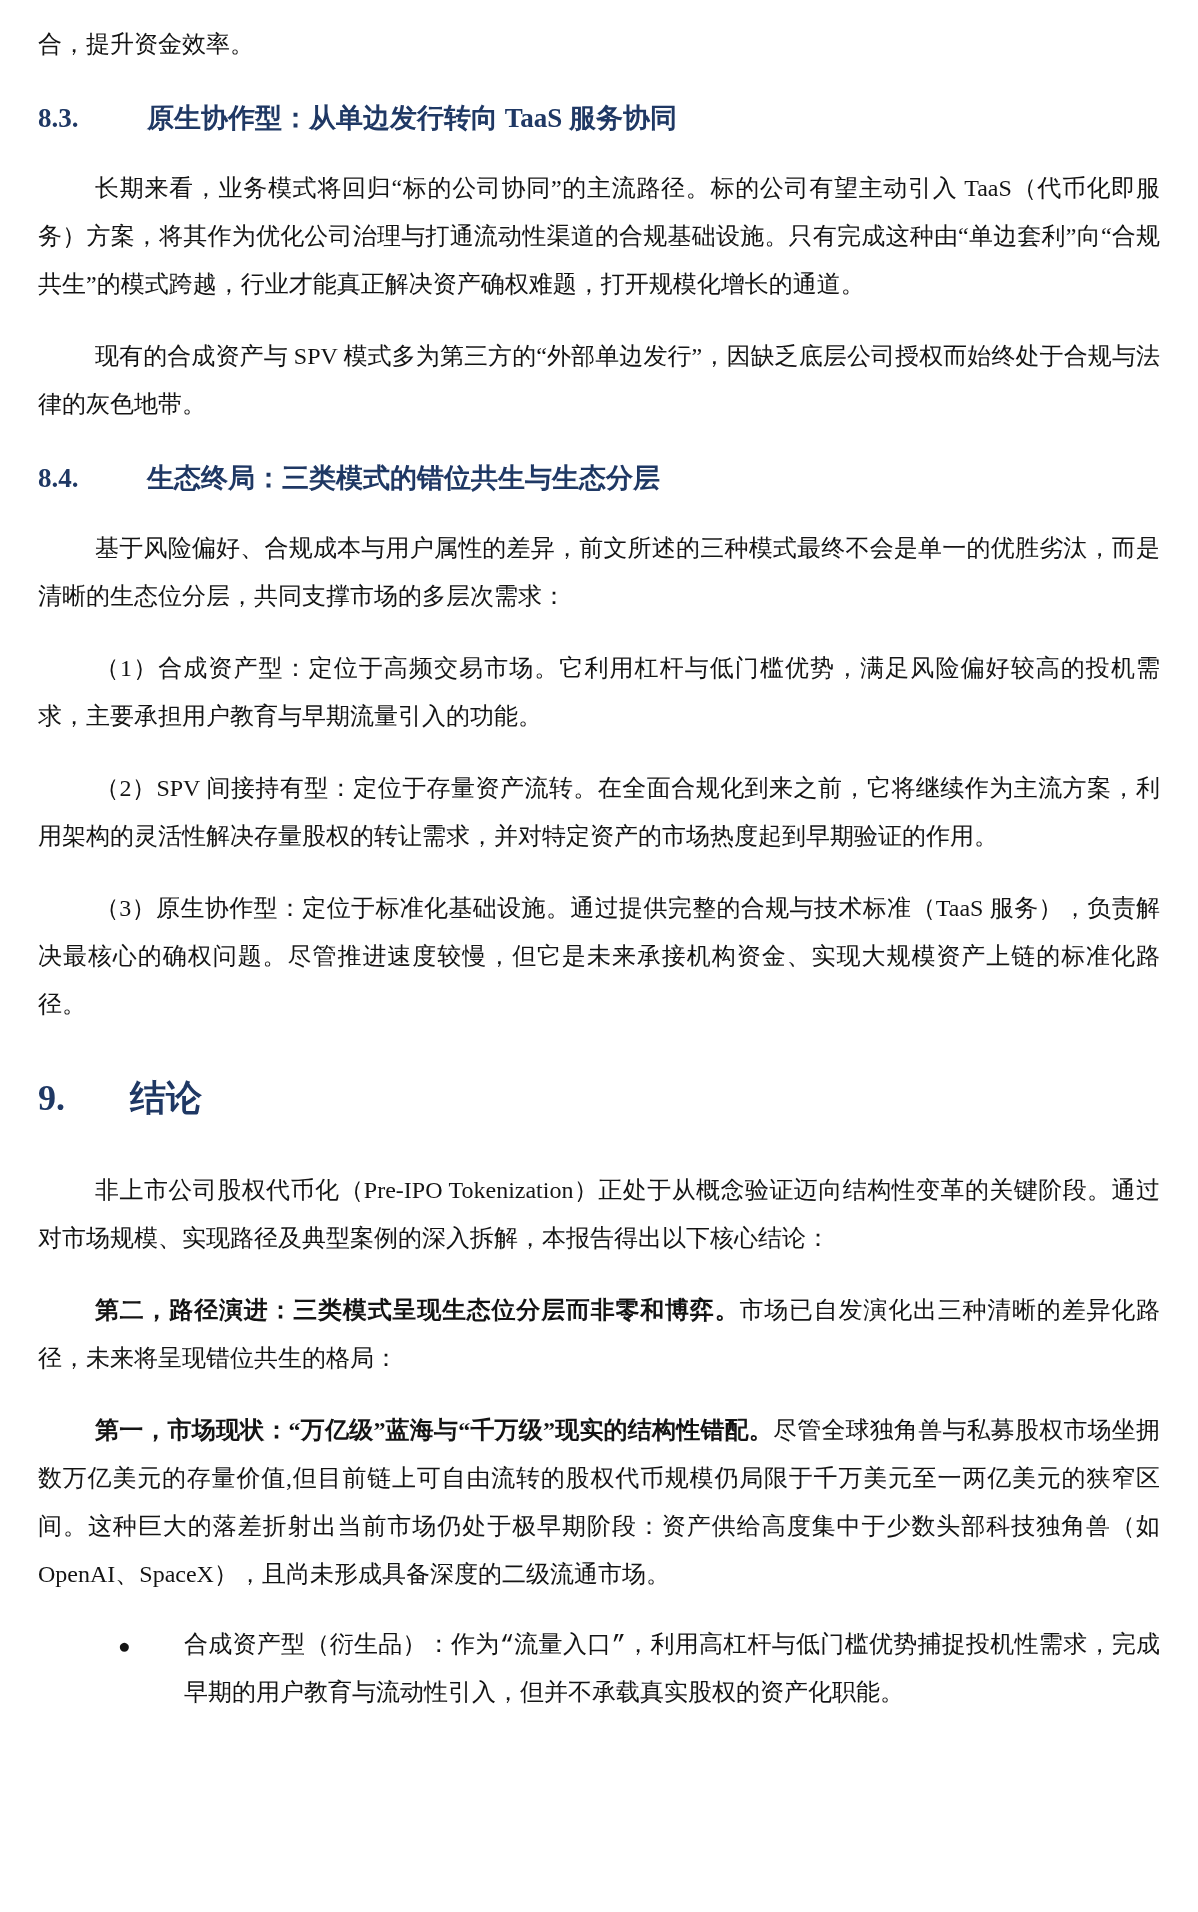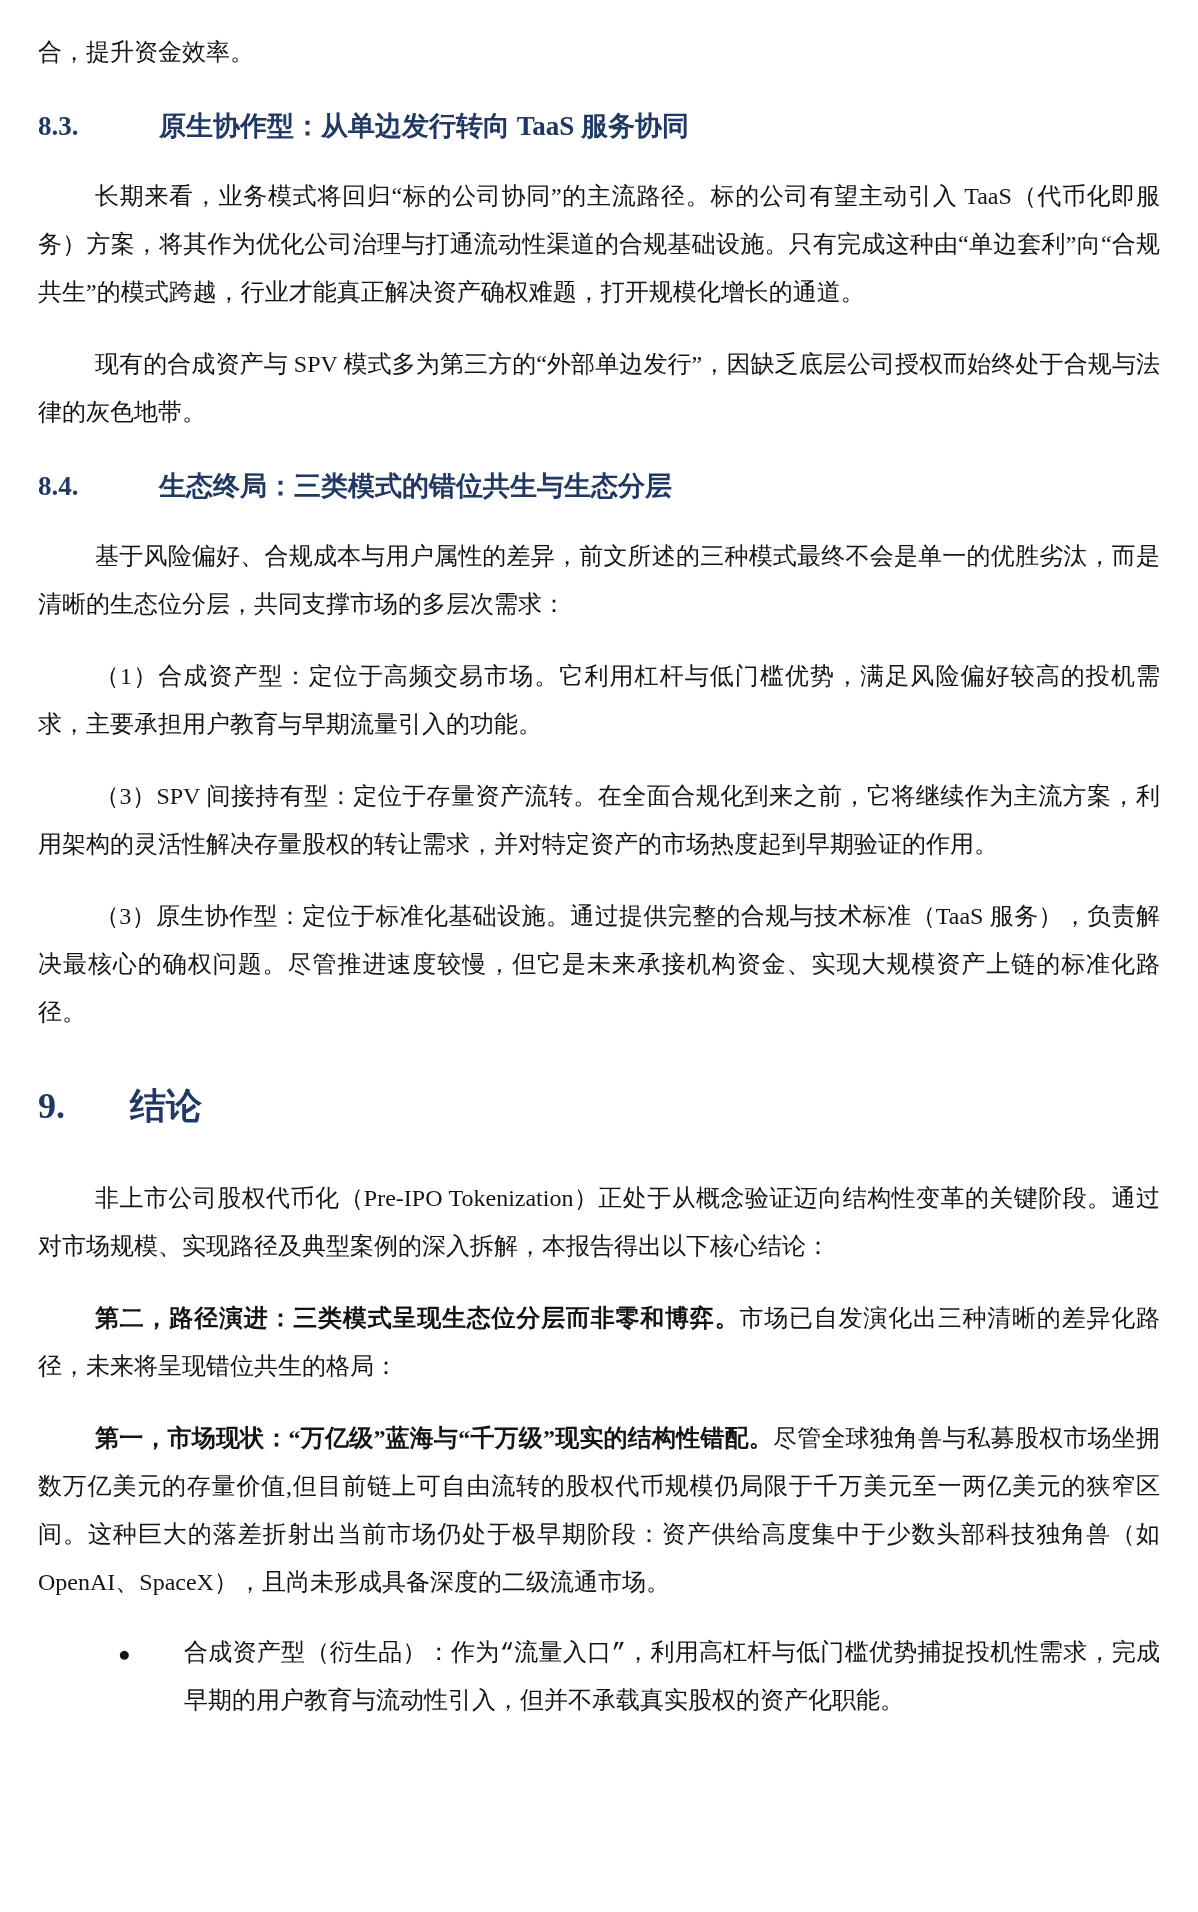--- a/index.html
+++ b/index.html
@@ -6,21 +6,21 @@
     margin: 0;
     padding: 0;
     background: #ffffff;
   }
   .page {
     position: relative;
     width: 1198px;
     height: 1912px;
     box-sizing: border-box;
     margin: 0 auto;
-    padding: 28px 38px 0 38px;
+    padding: 20px 38px 0 38px;
     background: #ffffff;
     overflow: hidden;
     font-family: "Liberation Serif", "DejaVu Serif", serif;
     font-size: 24px;
     color: #141414;
   }
   .para {
     margin: 0 0 24px 0;
     line-height: 48px;
     text-align: justify;
@@ -36,21 +36,20 @@
     display: flex;
     align-items: baseline;
     color: #1f3864;
     font-weight: 700;
     text-align: left;
   }
   h2.sec {
     font-size: 27px;
     line-height: 40px;
     margin: 30px 0 26px 0;
-    gap: 12px;
   }
   h2.sec .num { flex: none; width: 109px; }
   h1.sec {
     font-size: 36px;
     line-height: 48px;
     margin: 46px 0 44px 0;
   }
   h1.sec .num { flex: none; width: 92px; }
   .bullet-item {
     display: flex;
@@ -91,21 +90,21 @@
 
   <h2 class="sec">
     <span class="num">8.4.</span>
     <span class="title">生态终局：三类模式的错位共生与生态分层</span>
   </h2>
 
   <p class="para">基于风险偏好、合规成本与用户属性的差异，前文所述的三种模式最终不会是单一的优胜劣汰，而是清晰的生态位分层，共同支撑市场的多层次需求：</p>
 
   <p class="para">（1）合成资产型：定位于高频交易市场。它利用杠杆与低门槛优势，满足风险偏好较高的投机需求，主要承担用户教育与早期流量引入的功能。</p>
 
-  <p class="para">（3）SPV 间接持有型：定位于存量资产流转。在全面合规化到来之前，它将继续作为主流方案，利用架构的灵活性解决存量股权的转让需求，并对特定资产的市场热度起到早期验证的作用。</p>
+  <p class="para">（2）SPV 间接持有型：定位于存量资产流转。在全面合规化到来之前，它将继续作为主流方案，利用架构的灵活性解决存量股权的转让需求，并对特定资产的市场热度起到早期验证的作用。</p>
 
   <p class="para">（3）原生协作型：定位于标准化基础设施。通过提供完整的合规与技术标准（TaaS 服务），负责解决最核心的确权问题。尽管推进速度较慢，但它是未来承接机构资金、实现大规模资产上链的标准化路径。</p>
 
   <h1 class="sec">
     <span class="num">9.</span>
     <span class="title">结论</span>
   </h1>
 
   <p class="para">非上市公司股权代币化（Pre-IPO Tokenization）正处于从概念验证迈向结构性变革的关键阶段。通过对市场规模、实现路径及典型案例的深入拆解，本报告得出以下核心结论：</p>
 

